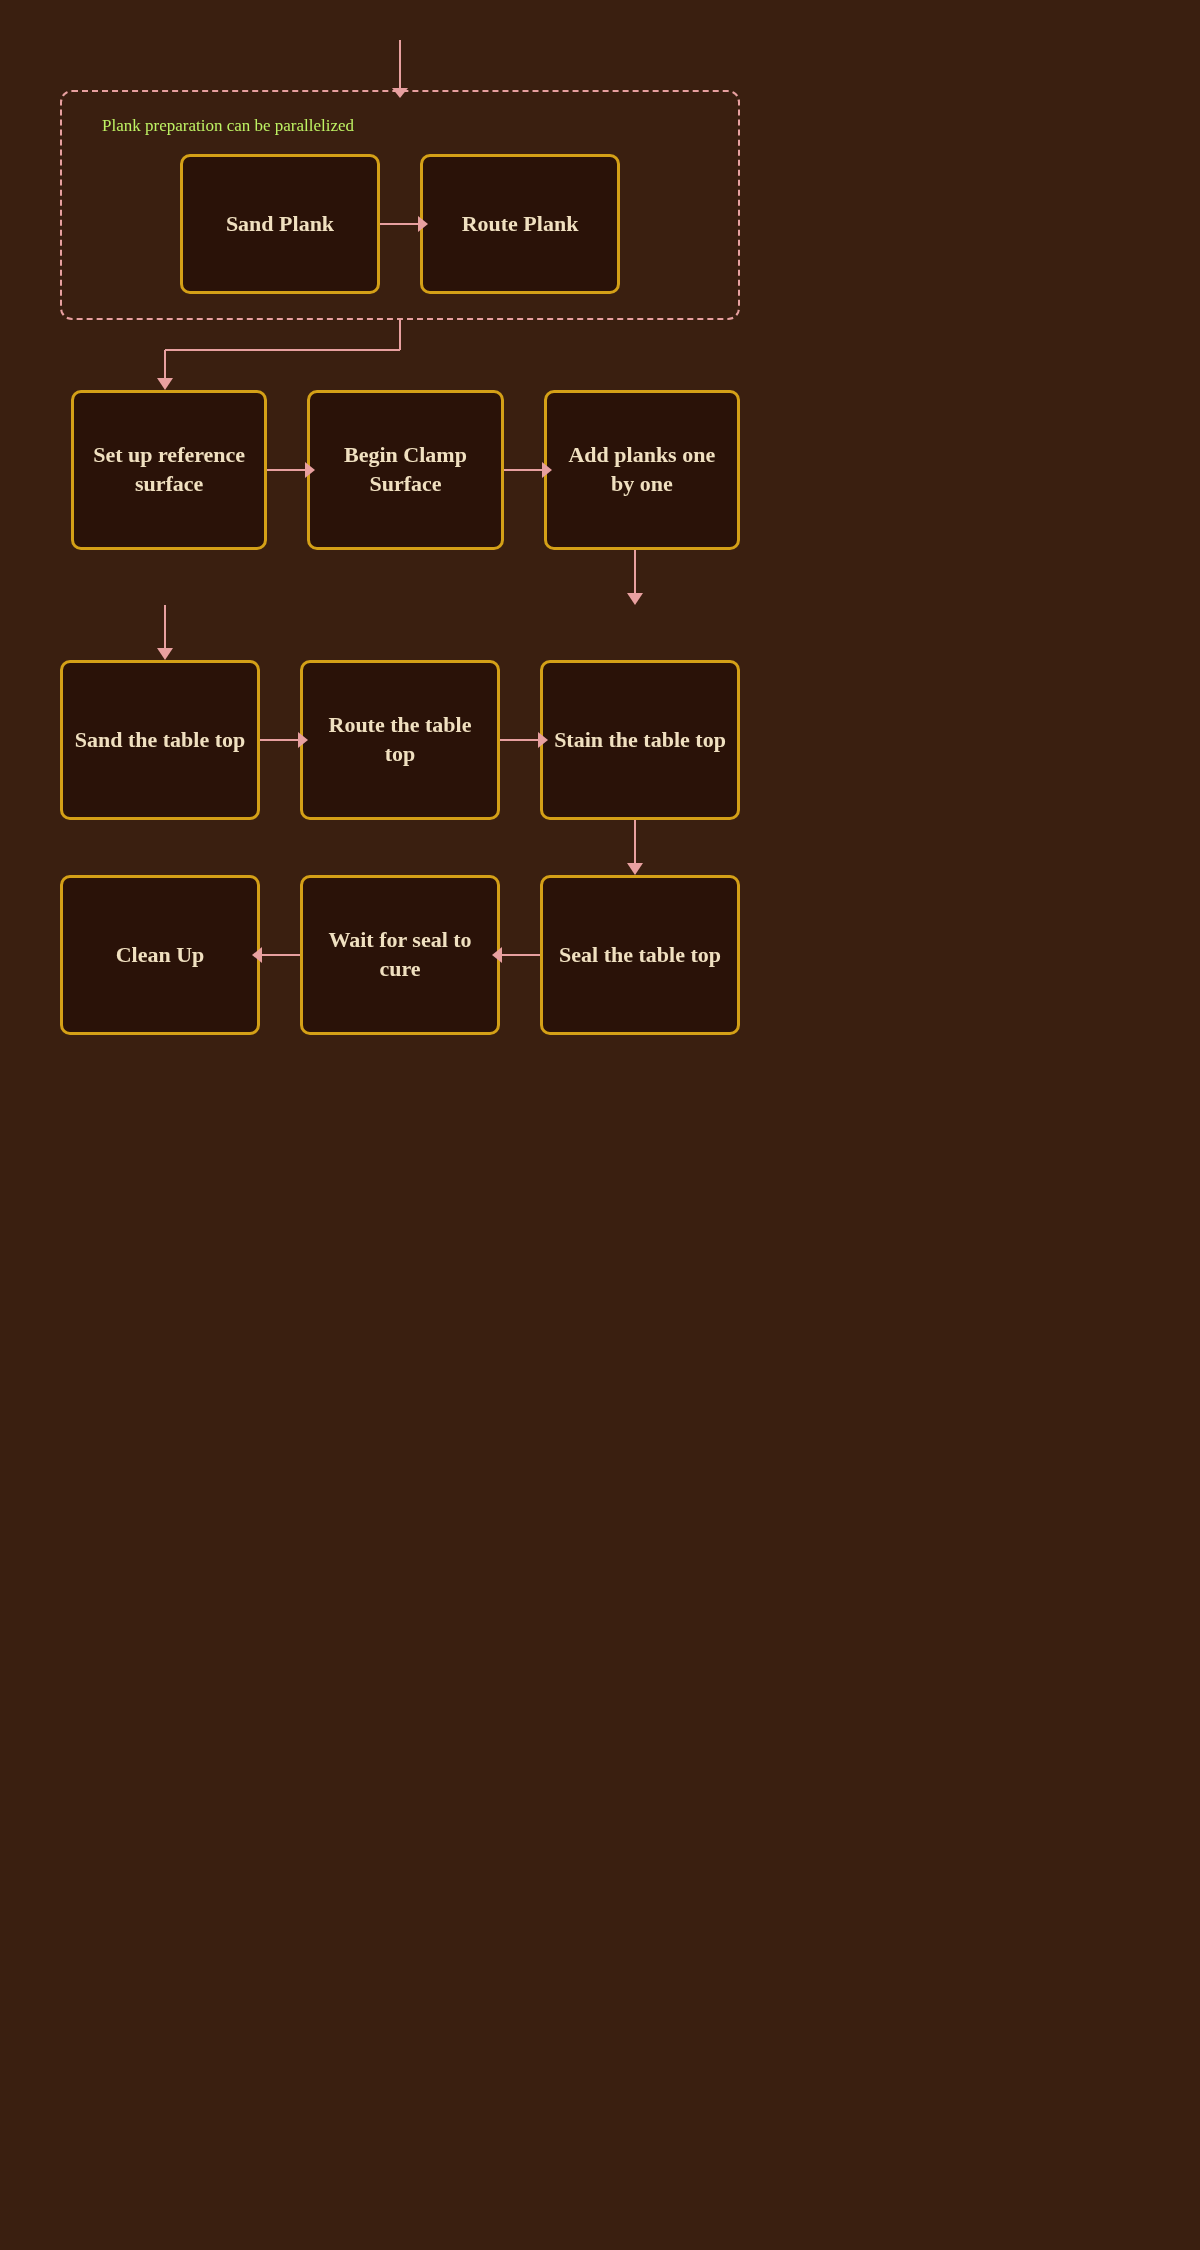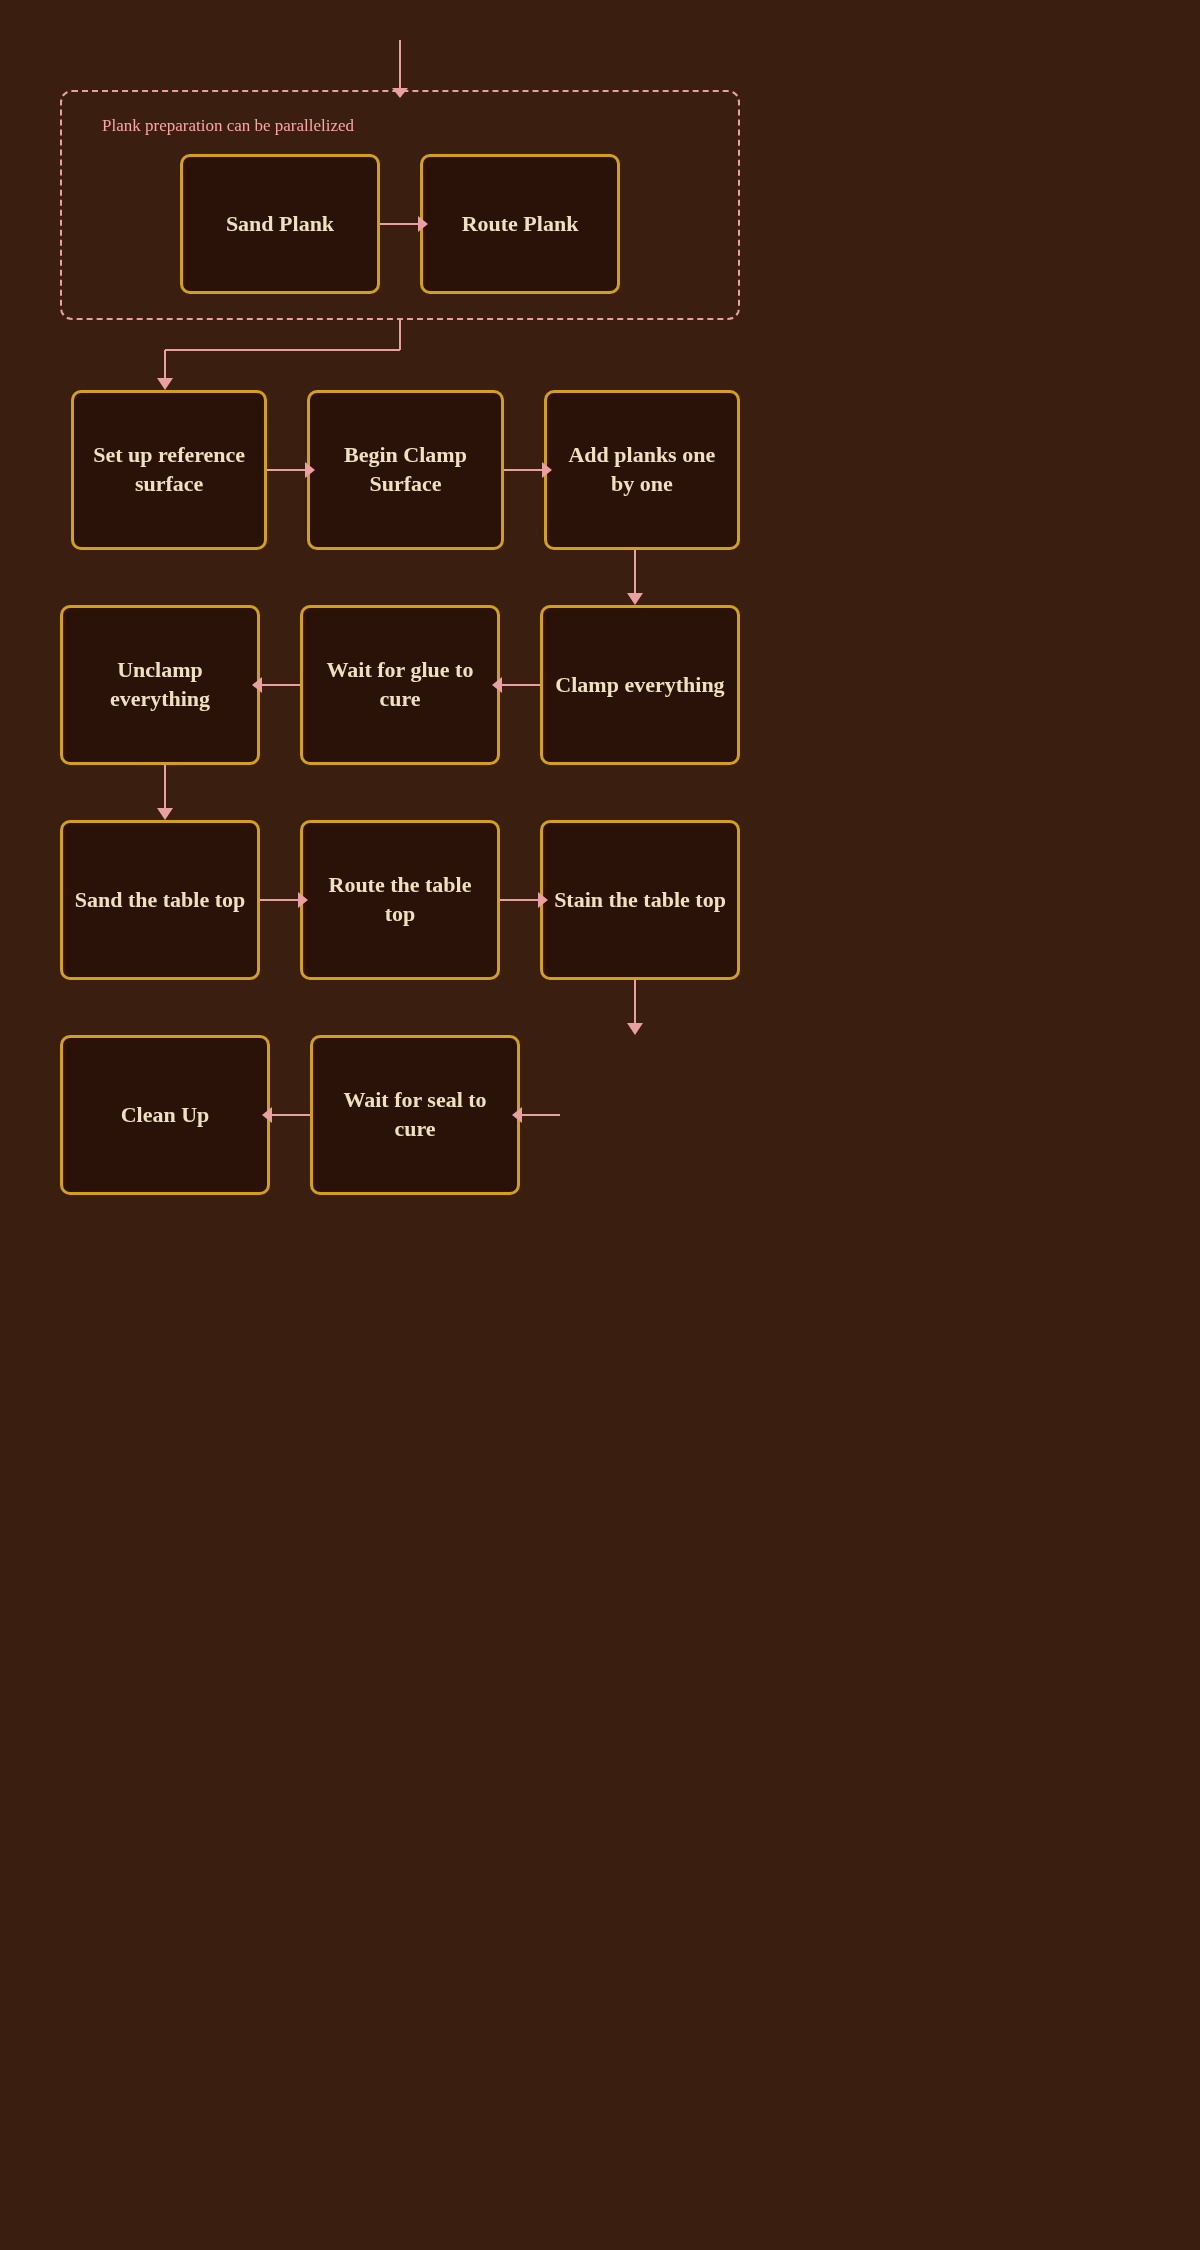--- a/index.html
+++ b/index.html
@@ -119,21 +119,21 @@
       border-radius: 12px;
       padding: 24px 30px 24px 30px;
       display: flex;
       flex-direction: column;
       align-items: center;
       width: 680px;
       background: transparent;
     }
 
     .parallel-label {
-      color: #fca5a5;
+      color: #bef264;
       font-size: 17px;
       margin-bottom: 18px;
       align-self: flex-start;
       margin-left: 10px;
     }
 
     .parallel-nodes {
       display: flex;
       align-items: center;
       gap: 0;
@@ -186,33 +186,20 @@
   </div>
 
   <div style="position:relative; width:680px; height:55px;">
     <svg width="680" height="55" viewBox="0 0 680 55">
 
       <line x1="575" y1="0" x2="575" y2="45" stroke="#e8a0a0" stroke-width="2"></line>
       <polygon points="567,43 583,43 575,55" fill="#e8a0a0"></polygon>
     </svg>
   </div>
 
-  <div class="row" style="gap:0; justify-content:flex-start; width:680px;">
-    <div class="node node-main">
-      <span>Unclamp everything</span>
-    </div>
-    <div class="arrow-left"></div>
-    <div class="node node-main">
-      <span>Wait for glue to cure</span>
-    </div>
-    <div class="arrow-left"></div>
-    <div class="node node-main">
-      <span>Clamp everything</span>
-    </div>
-  </div>
 
   <div style="position:relative; width:680px; height:55px;">
     <svg width="680" height="55" viewBox="0 0 680 55">
       <line x1="105" y1="0" x2="105" y2="45" stroke="#e8a0a0" stroke-width="2"></line>
       <polygon points="97,43 113,43 105,55" fill="#e8a0a0"></polygon>
     </svg>
   </div>
 
   <div class="row" style="gap:0; justify-content:flex-start; width:680px;">
     <div class="node node-main">
@@ -237,15 +224,18 @@
 
   <div class="row" style="gap:0; justify-content:flex-start; width:680px;">
     <div class="node node-main">
       <span>Clean Up</span>
     </div>
     <div class="arrow-left"></div>
     <div class="node node-main">
       <span>Wait for seal to cure</span>
     </div>
     <div class="arrow-left"></div>
+    <div class="node node-main">
+      <span>Seal the table top</span>
+    </div>
   </div>
 
 </div>
 
 </body></html>

